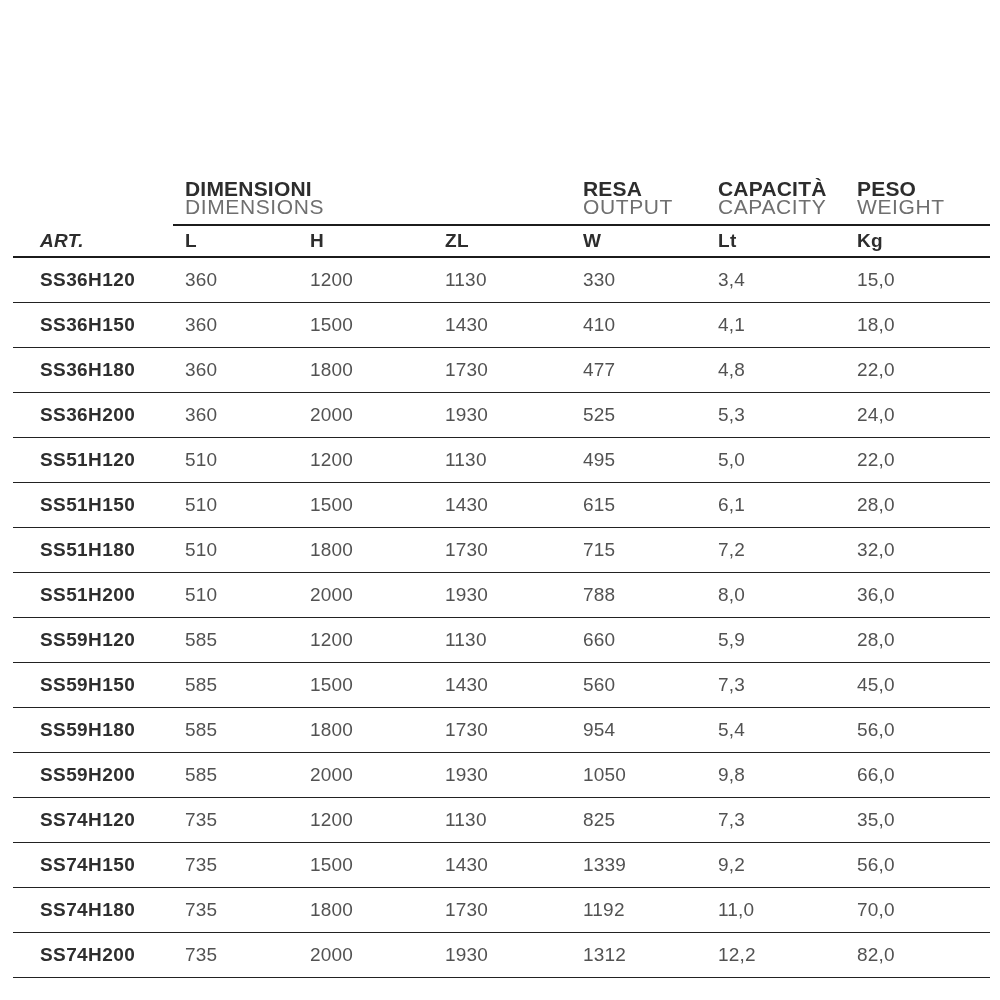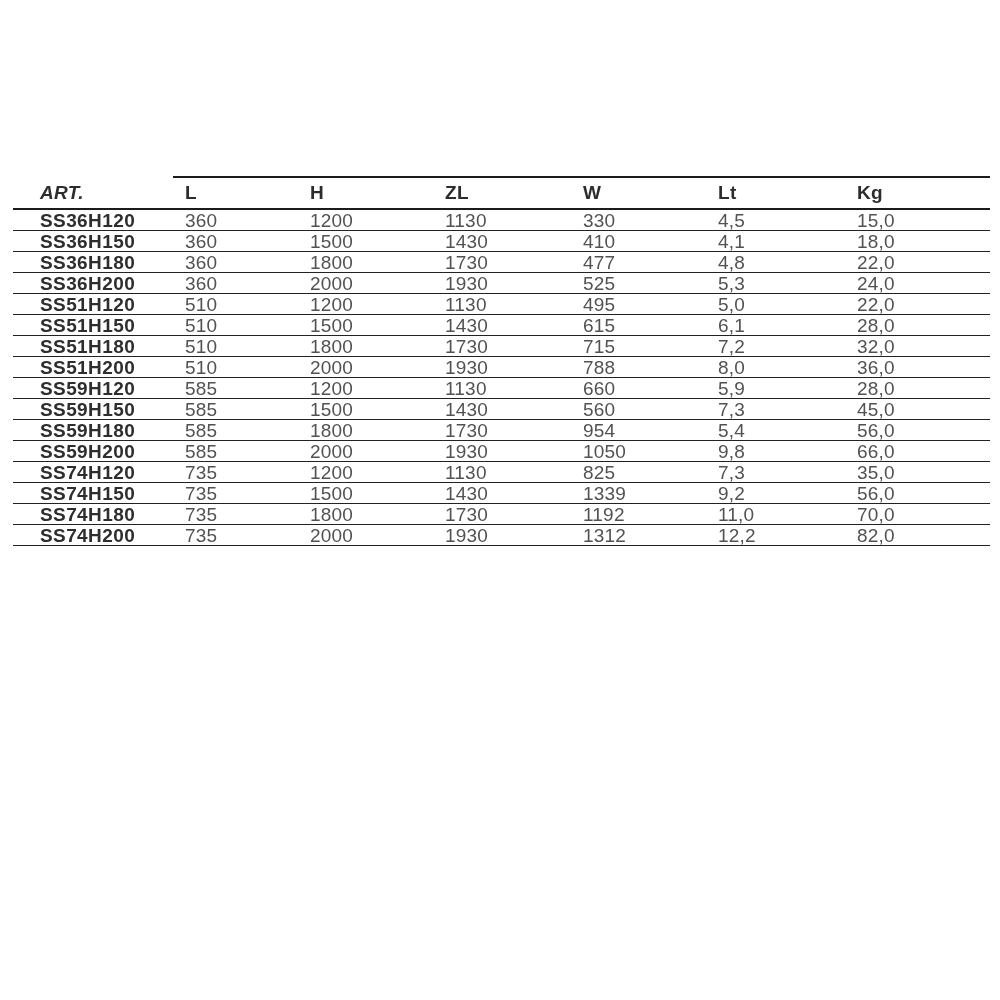--- a/index.html
+++ b/index.html
@@ -66,21 +66,21 @@
   .col-cell {
     font-size: 19px;
     font-weight: 700;
     color: #2d2d2d;
     letter-spacing: 0.3px;
   }
   .col-cell.first { padding-left: 27px; font-style: italic; }
 
   
   .trow {
-    height: 21px;
+    height: 45px;
     align-items: center;
     border-bottom: 1.5px solid #222222;
   }
   .cell {
     font-size: 19px;
     font-weight: 400;
     color: #525252;
     letter-spacing: 0.2px;
     white-space: nowrap;
   }
@@ -90,41 +90,59 @@
     color: #2e2e2e;
     letter-spacing: 0.4px;
   }
 </style>
 </head>
 <body>
 
 <div class="page">
   <div class="spec-table">
 
+    <div class="group-row grid7">
+      <div class="group-cell-dim">
+        <div class="g-primary">DIMENSIONI</div>
+        <div class="g-secondary">DIMENSIONS</div>
+      </div>
+      <div class="group-cell-resa">
+        <div class="g-primary">RESA</div>
+        <div class="g-secondary">OUTPUT</div>
+      </div>
+      <div class="group-cell-cap">
+        <div class="g-primary">CAPACITÀ</div>
+        <div class="g-secondary">CAPACITY</div>
+      </div>
+      <div class="group-cell-peso">
+        <div class="g-primary">PESO</div>
+        <div class="g-secondary">WEIGHT</div>
+      </div>
+    </div>
 
     <div class="group-underline"></div>
 
     <div class="col-row grid7">
       <div class="col-cell first">ART.</div>
       <div class="col-cell">L</div>
       <div class="col-cell">H</div>
       <div class="col-cell">ZL</div>
       <div class="col-cell">W</div>
       <div class="col-cell">Lt</div>
       <div class="col-cell">Kg</div>
     </div>
 
     <div>
         <div class="trow grid7">
           <div class="cell art">SS36H120</div>
           <div class="cell">360</div>
           <div class="cell">1200</div>
           <div class="cell">1130</div>
           <div class="cell">330</div>
-          <div class="cell">4,5</div>
+          <div class="cell">3,4</div>
           <div class="cell">15,0</div>
         </div>
         <div class="trow grid7">
           <div class="cell art">SS36H150</div>
           <div class="cell">360</div>
           <div class="cell">1500</div>
           <div class="cell">1430</div>
           <div class="cell">410</div>
           <div class="cell">4,1</div>
           <div class="cell">18,0</div>

